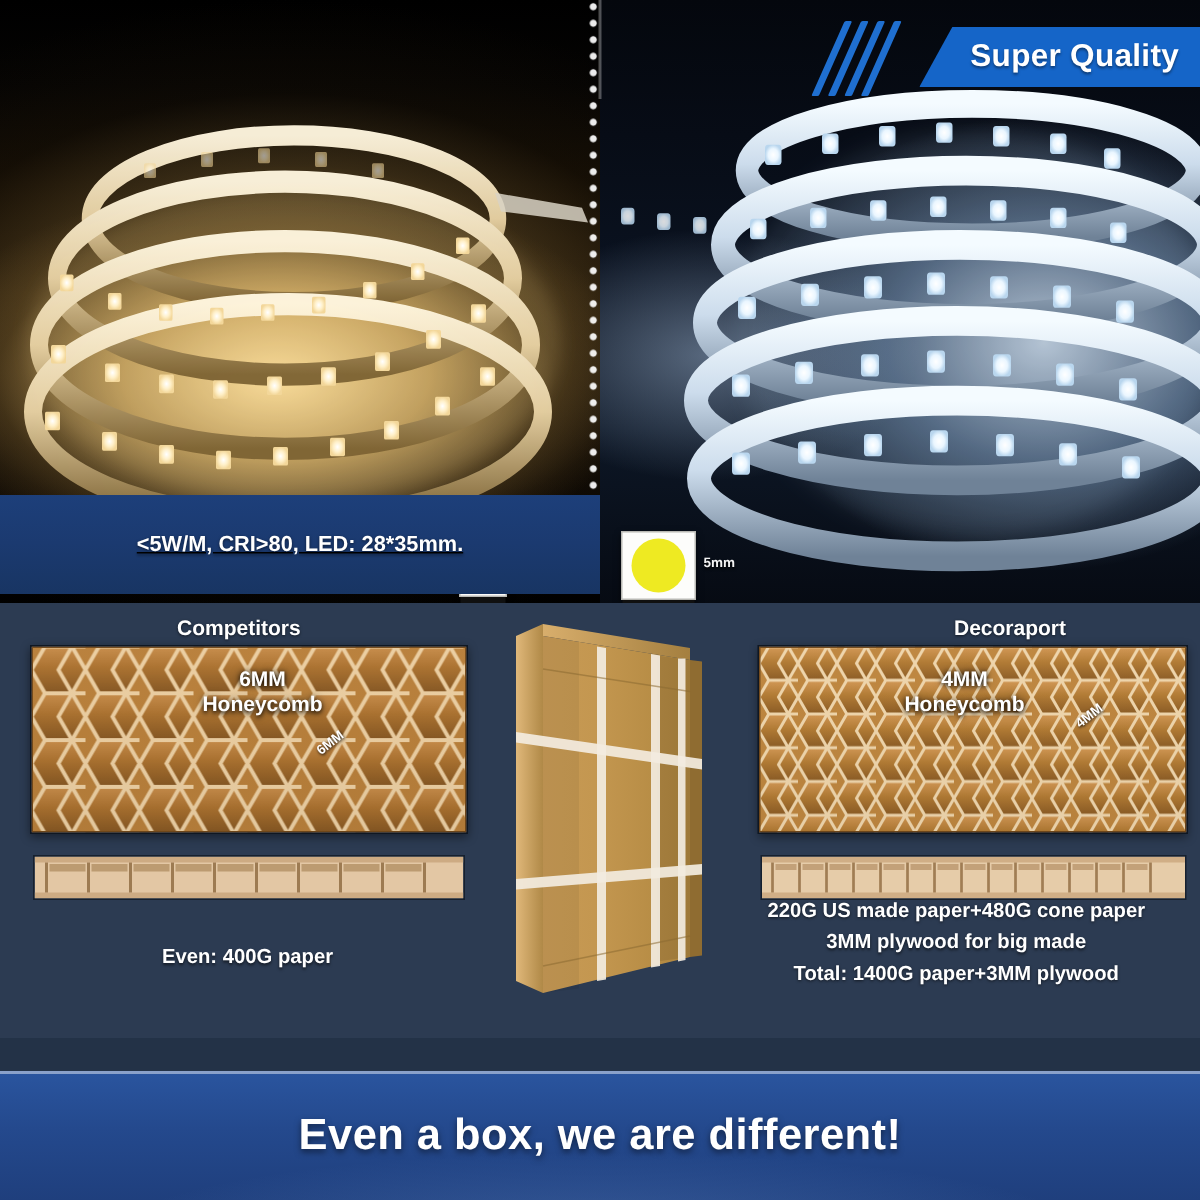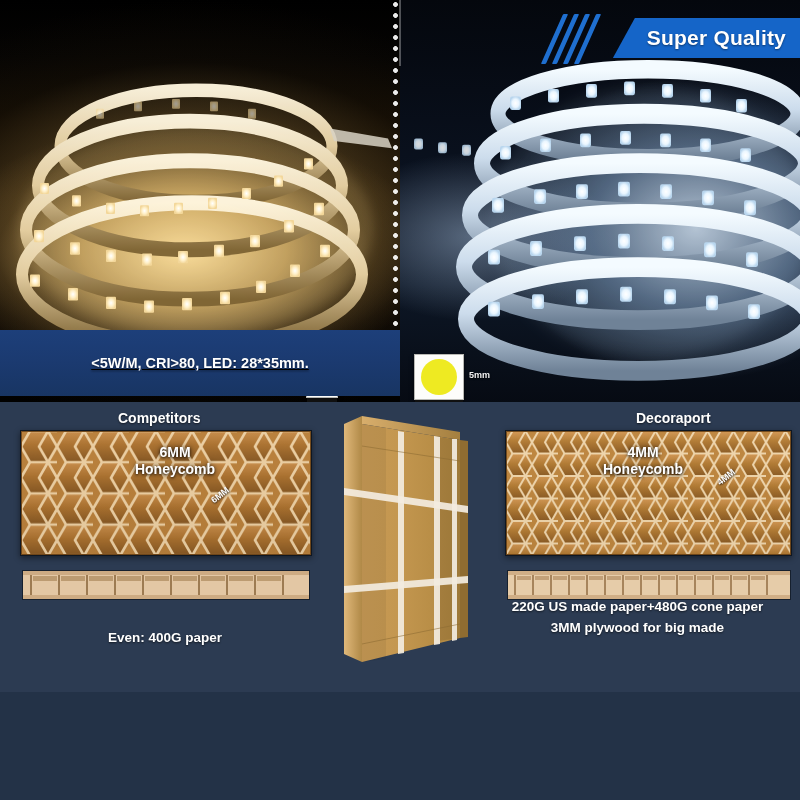--- a/index.html
+++ b/index.html
@@ -493,17 +493,21 @@
       </svg>
     </div>
 
     <div class="caption cap-left" style="top:225px;left:20px;width:290px;">
       <div>Even: 400G paper</div>
     </div>
 
     <div class="caption cap-right" style="top:194px;left:480px;width:315px;">
       <div>220G US made paper+480G cone paper</div>
       <div>3MM plywood for big made</div>
+      <div>Total: 1400G paper+3MM plywood</div>
     </div>
   </div>
 
+  <div class="footer">
+    <span class="footer-text">Even a box, we are different!</span>
+  </div>
 
 </div>
 
 </body></html>

